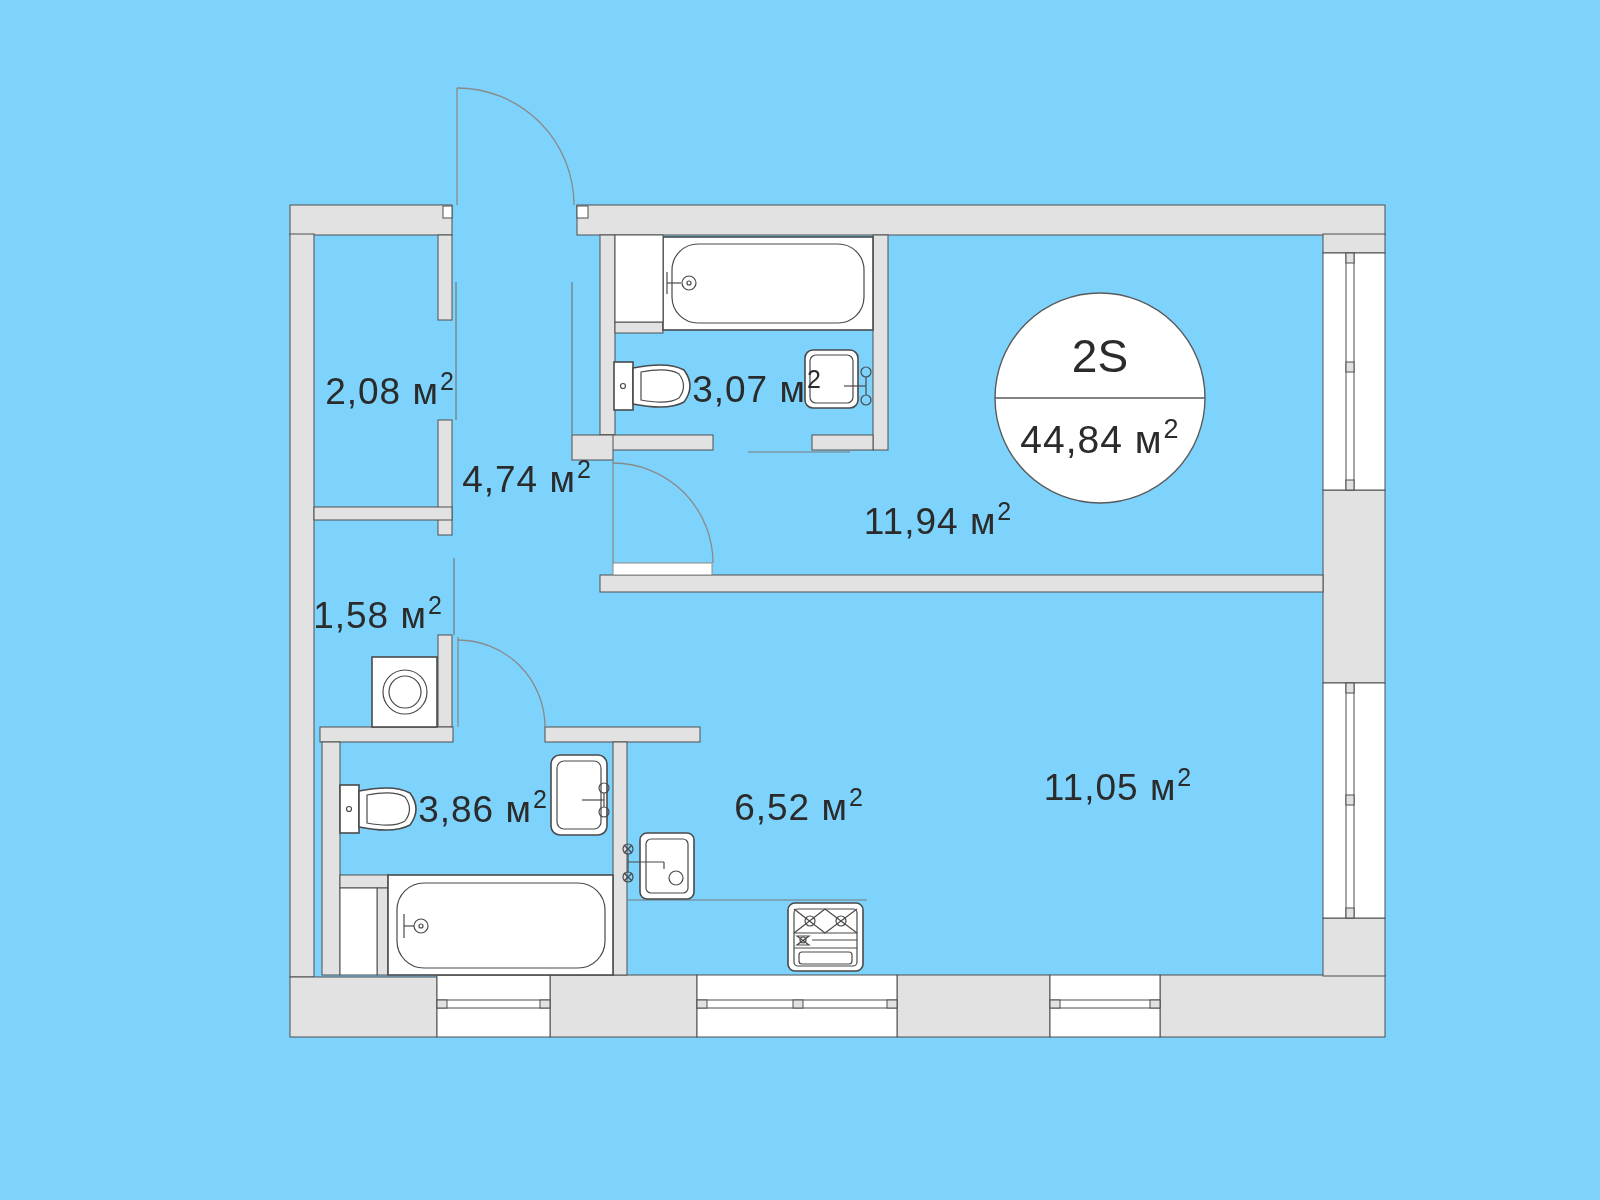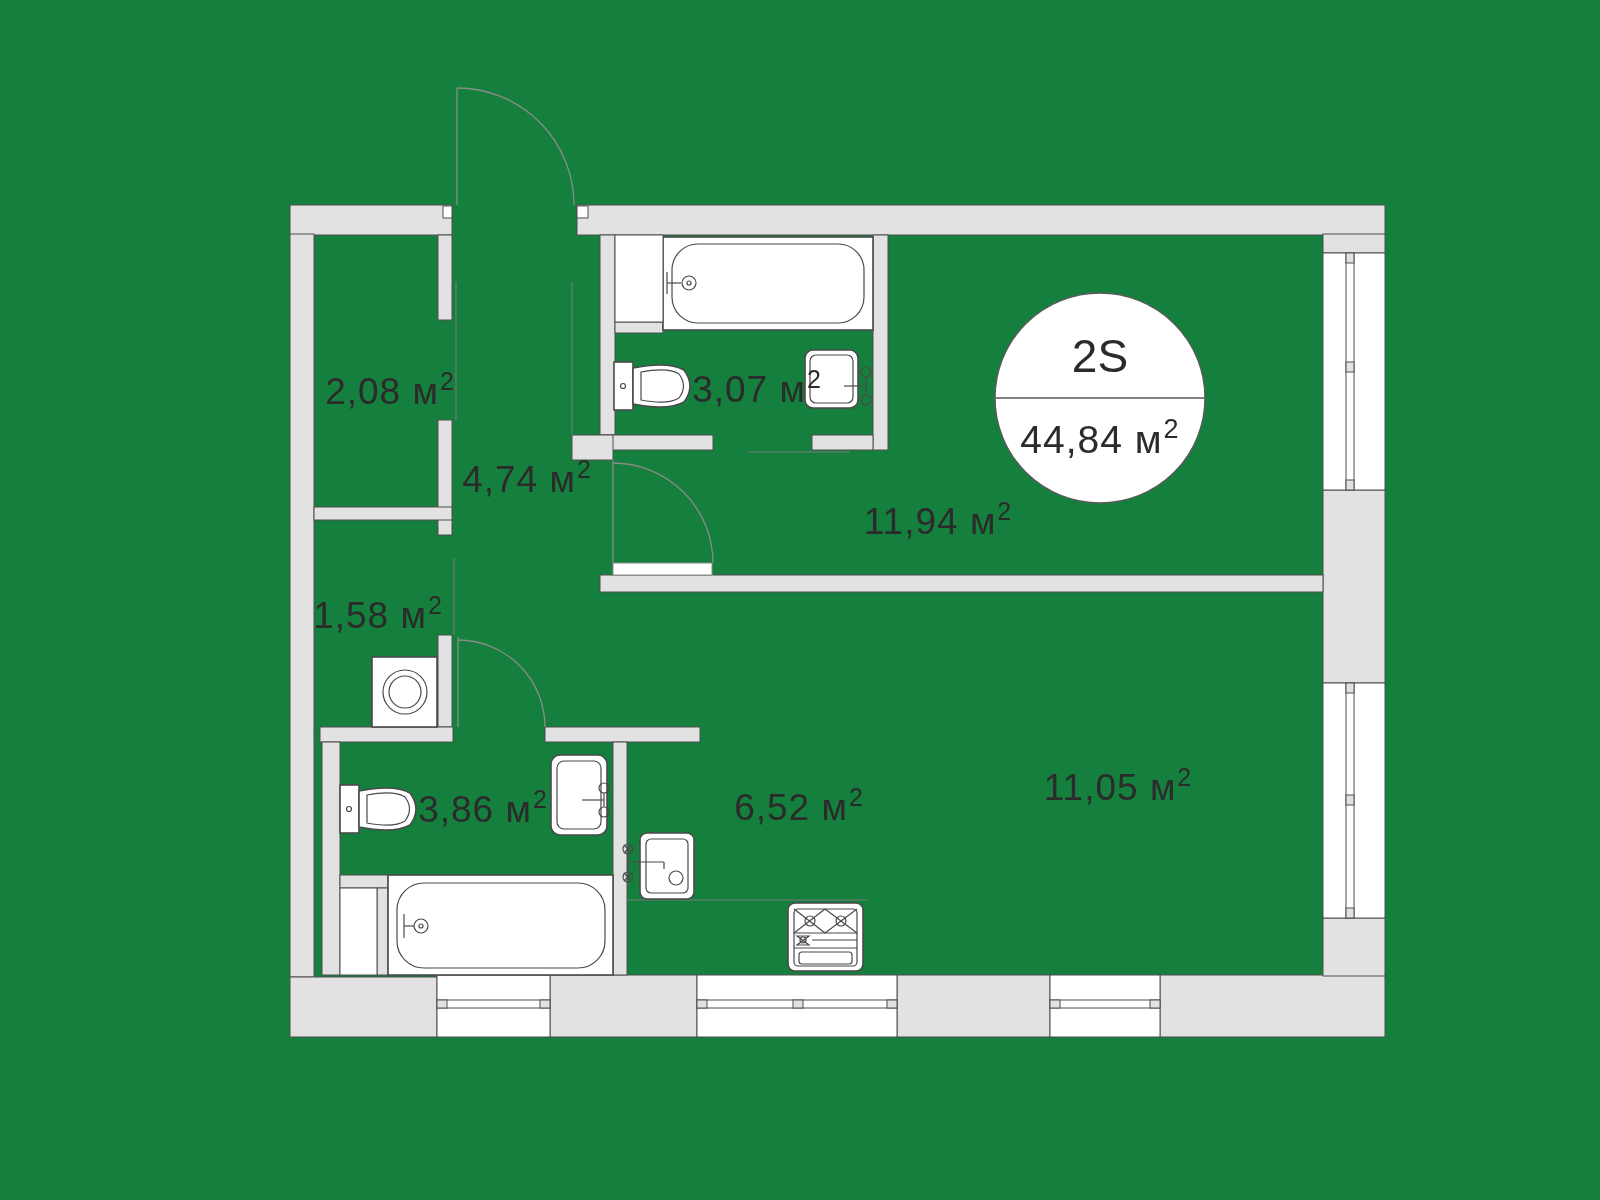--- a/index.html
+++ b/index.html
@@ -1,16 +1,16 @@
 <!DOCTYPE html>
 <html><head>
 <meta charset="utf-8">
 <style>
   html,body{margin:0;padding:0;background:#ffffff;}
-  .page{width:1600px;height:1200px;position:relative;background:#15803d;overflow:hidden;}
+  .page{width:1600px;height:1200px;position:relative;background:#7dd3fc;overflow:hidden;}
   svg{display:block;}
   .wall{fill:#e2e2e2;stroke:#4e4e4e;stroke-width:1;}
   .win{fill:#ffffff;stroke:#4e4e4e;stroke-width:1;}
   .sill{fill:#e2e2e2;stroke:#4e4e4e;stroke-width:1;}
   .glz{stroke:#4e4e4e;stroke-width:1;fill:none;}
   .thin{stroke:#787878;stroke-width:1.2;fill:none;}
   .door{stroke:#8a8a8a;stroke-width:1.3;fill:none;}
   .fx{fill:#ffffff;stroke:#4a4a4a;stroke-width:1.6;}
   .fxi{fill:none;stroke:#4a4a4a;stroke-width:1.2;}
   .lbl{font-family:"Liberation Sans",sans-serif;font-size:37px;fill:#2b2b2b;letter-spacing:1px;}

